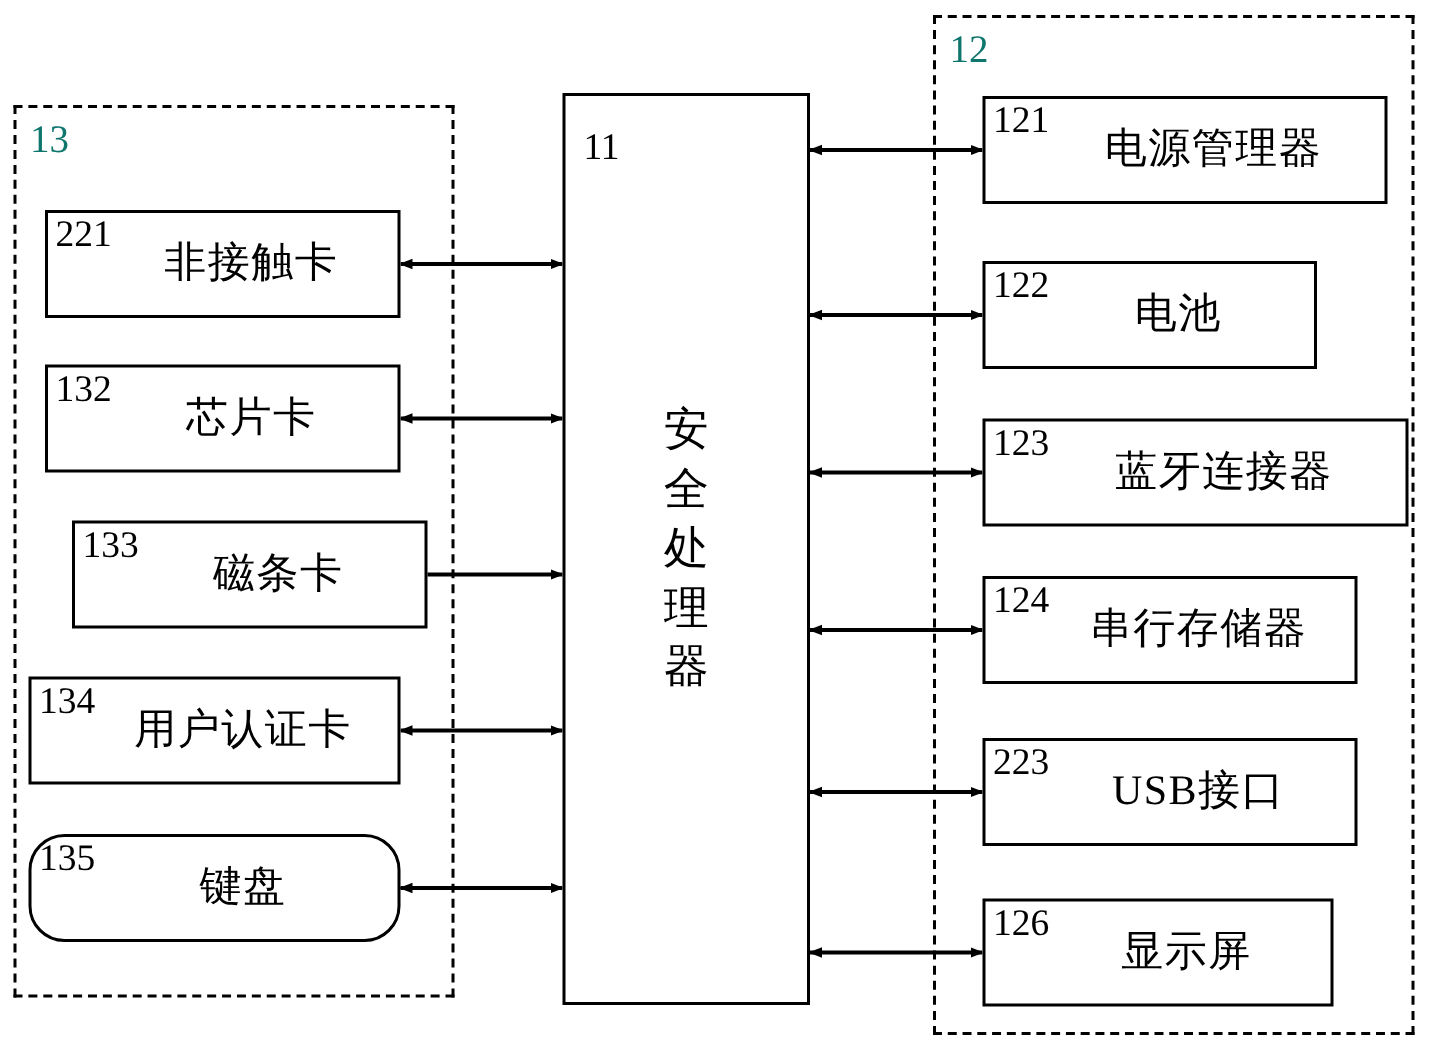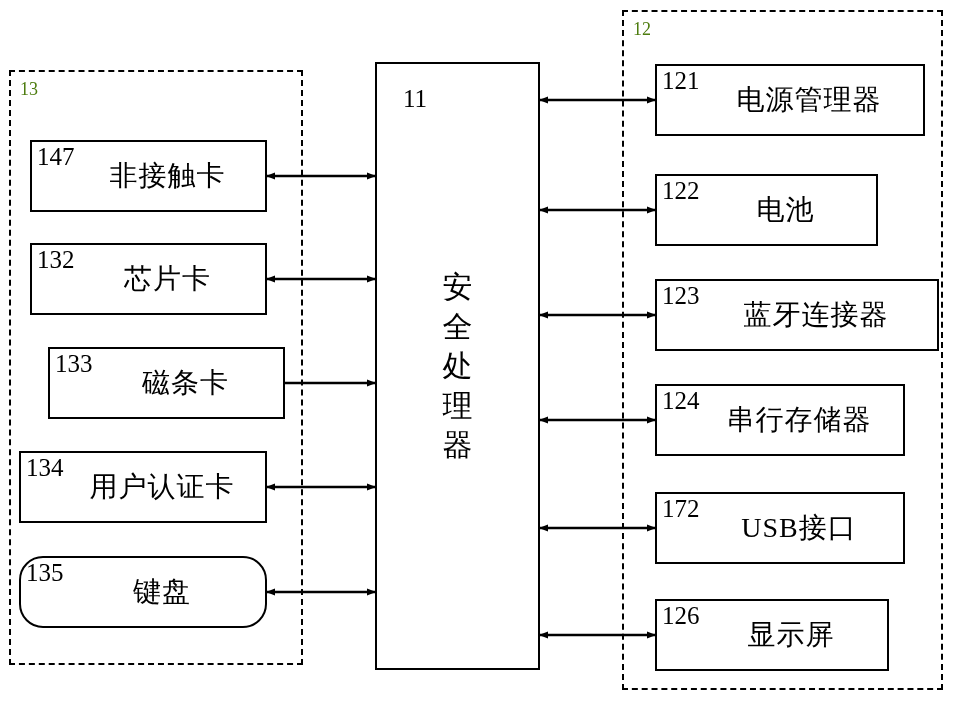--- a/index.html
+++ b/index.html
@@ -81,23 +81,23 @@
   
   .group-frame {
     position: absolute;
     box-sizing: border-box;
     border: 2px dashed #000000;
     background: transparent;
   }
   .group-ref {
     position: absolute;
     font-family: "Liberation Serif", "DejaVu Serif", serif;
-    font-size: 18px;
+    font-size: 26px;
     line-height: 1;
-    color: #4d7c0f;
+    color: #0f766e;
   }
 </style>
 </head>
 <body>
 
 <div id="diagram">
 
   <div class="group-frame" style="left:9px; top:70px; width:294px; height:595px;"></div>
   <span class="group-ref" style="left:20px; top:80px;">13</span>
 
@@ -124,21 +124,21 @@
       <line x1="540" y1="100" x2="655" y2="100" marker-start="url(#ahL)" marker-end="url(#ahR)"></line>
       <line x1="540" y1="210" x2="655" y2="210" marker-start="url(#ahL)" marker-end="url(#ahR)"></line>
       <line x1="540" y1="315" x2="655" y2="315" marker-start="url(#ahL)" marker-end="url(#ahR)"></line>
       <line x1="540" y1="420" x2="655" y2="420" marker-start="url(#ahL)" marker-end="url(#ahR)"></line>
       <line x1="540" y1="528" x2="655" y2="528" marker-start="url(#ahL)" marker-end="url(#ahR)"></line>
       <line x1="540" y1="635" x2="655" y2="635" marker-start="url(#ahL)" marker-end="url(#ahR)"></line>
     </g>
   </svg>
 
   <div class="box" style="left:30px; top:140px; width:237px; height:72px;">
-    <span class="ref">147</span>
+    <span class="ref">221</span>
     <span class="label shift">非接触卡</span>
   </div>
 
   <div class="box" style="left:30px; top:243px; width:237px; height:72px;">
     <span class="ref">132</span>
     <span class="label shift">芯片卡</span>
   </div>
 
   <div class="box" style="left:30px; top:347px; width:237px; height:72px;margin-left:18px;">
     <span class="ref">133</span>
@@ -149,21 +149,21 @@
     <span class="ref">134</span>
     <span class="label shift">用户认证卡</span>
   </div>
 
   <div class="box" style="left:19px; top:556px; width:248px; height:72px;border-radius:24px;">
     <span class="ref">135</span>
     <span class="label shift">键盘</span>
   </div>
 
   <div class="box" style="left:375px; top:62px; width:165px; height:608px;">
-    <span class="ref" style="left:26px; top:22px;">11</span>
+    <span class="ref" style="left:12px; top:22px;">11</span>
     <span class="vlabel">
       <span>安</span>
       <span>全</span>
       <span>处</span>
       <span>理</span>
       <span>器</span>
     </span>
   </div>
 
   <div class="box" style="left:655px; top:64px; width:270px; height:72px;">
@@ -180,21 +180,21 @@
     <span class="ref">123</span>
     <span class="label shift">蓝牙连接器</span>
   </div>
 
   <div class="box" style="left:655px; top:384px; width:250px; height:72px;">
     <span class="ref">124</span>
     <span class="label shift">串行存储器</span>
   </div>
 
   <div class="box" style="left:655px; top:492px; width:250px; height:72px;">
-    <span class="ref">172</span>
+    <span class="ref">223</span>
     <span class="label shift">USB接口</span>
   </div>
 
   <div class="box" style="left:655px; top:599px; width:234px; height:72px;">
     <span class="ref">126</span>
     <span class="label shift">显示屏</span>
   </div>
 
 </div>
 

